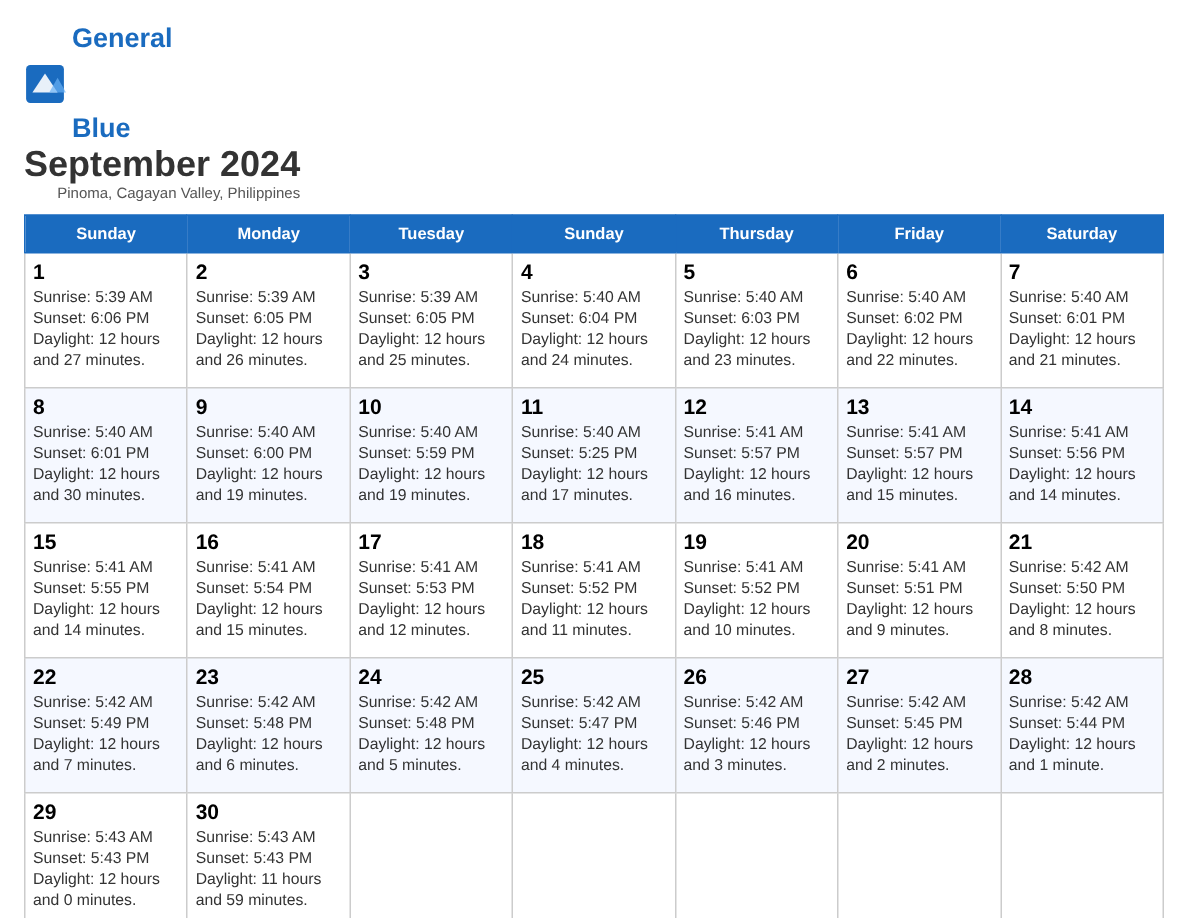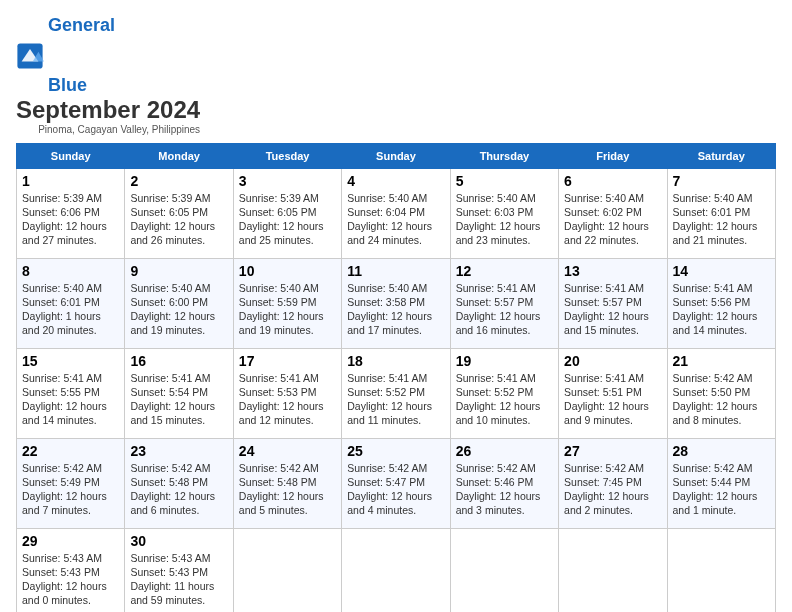--- a/index.html
+++ b/index.html
@@ -181,21 +181,21 @@
           <span>Daylight: 12 hours and 21 minutes.</span>
         </div>
       </td>
       </tr>
       <tr>
         <td>
         <span class="day-num">8</span>
         <div class="day-info">
           <span>Sunrise: 5:40 AM</span><br>
           <span>Sunset: 6:01 PM</span><br>
-          <span>Daylight: 1 hours and 20 minutes.</span>
+          <span>Daylight: 12 hours and 30 minutes.</span>
         </div>
       </td>
         <td>
         <span class="day-num">9</span>
         <div class="day-info">
           <span>Sunrise: 5:40 AM</span><br>
           <span>Sunset: 6:00 PM</span><br>
           <span>Daylight: 12 hours and 19 minutes.</span>
         </div>
       </td>
@@ -204,21 +204,21 @@
         <div class="day-info">
           <span>Sunrise: 5:40 AM</span><br>
           <span>Sunset: 5:59 PM</span><br>
           <span>Daylight: 12 hours and 19 minutes.</span>
         </div>
       </td>
         <td>
         <span class="day-num">11</span>
         <div class="day-info">
           <span>Sunrise: 5:40 AM</span><br>
-          <span>Sunset: 3:58 PM</span><br>
+          <span>Sunset: 5:25 PM</span><br>
           <span>Daylight: 12 hours and 17 minutes.</span>
         </div>
       </td>
         <td>
         <span class="day-num">12</span>
         <div class="day-info">
           <span>Sunrise: 5:41 AM</span><br>
           <span>Sunset: 5:57 PM</span><br>
           <span>Daylight: 12 hours and 16 minutes.</span>
         </div>
@@ -336,21 +336,21 @@
         <div class="day-info">
           <span>Sunrise: 5:42 AM</span><br>
           <span>Sunset: 5:46 PM</span><br>
           <span>Daylight: 12 hours and 3 minutes.</span>
         </div>
       </td>
         <td>
         <span class="day-num">27</span>
         <div class="day-info">
           <span>Sunrise: 5:42 AM</span><br>
-          <span>Sunset: 7:45 PM</span><br>
+          <span>Sunset: 5:45 PM</span><br>
           <span>Daylight: 12 hours and 2 minutes.</span>
         </div>
       </td>
         <td>
         <span class="day-num">28</span>
         <div class="day-info">
           <span>Sunrise: 5:42 AM</span><br>
           <span>Sunset: 5:44 PM</span><br>
           <span>Daylight: 12 hours and 1 minute.</span>
         </div>

